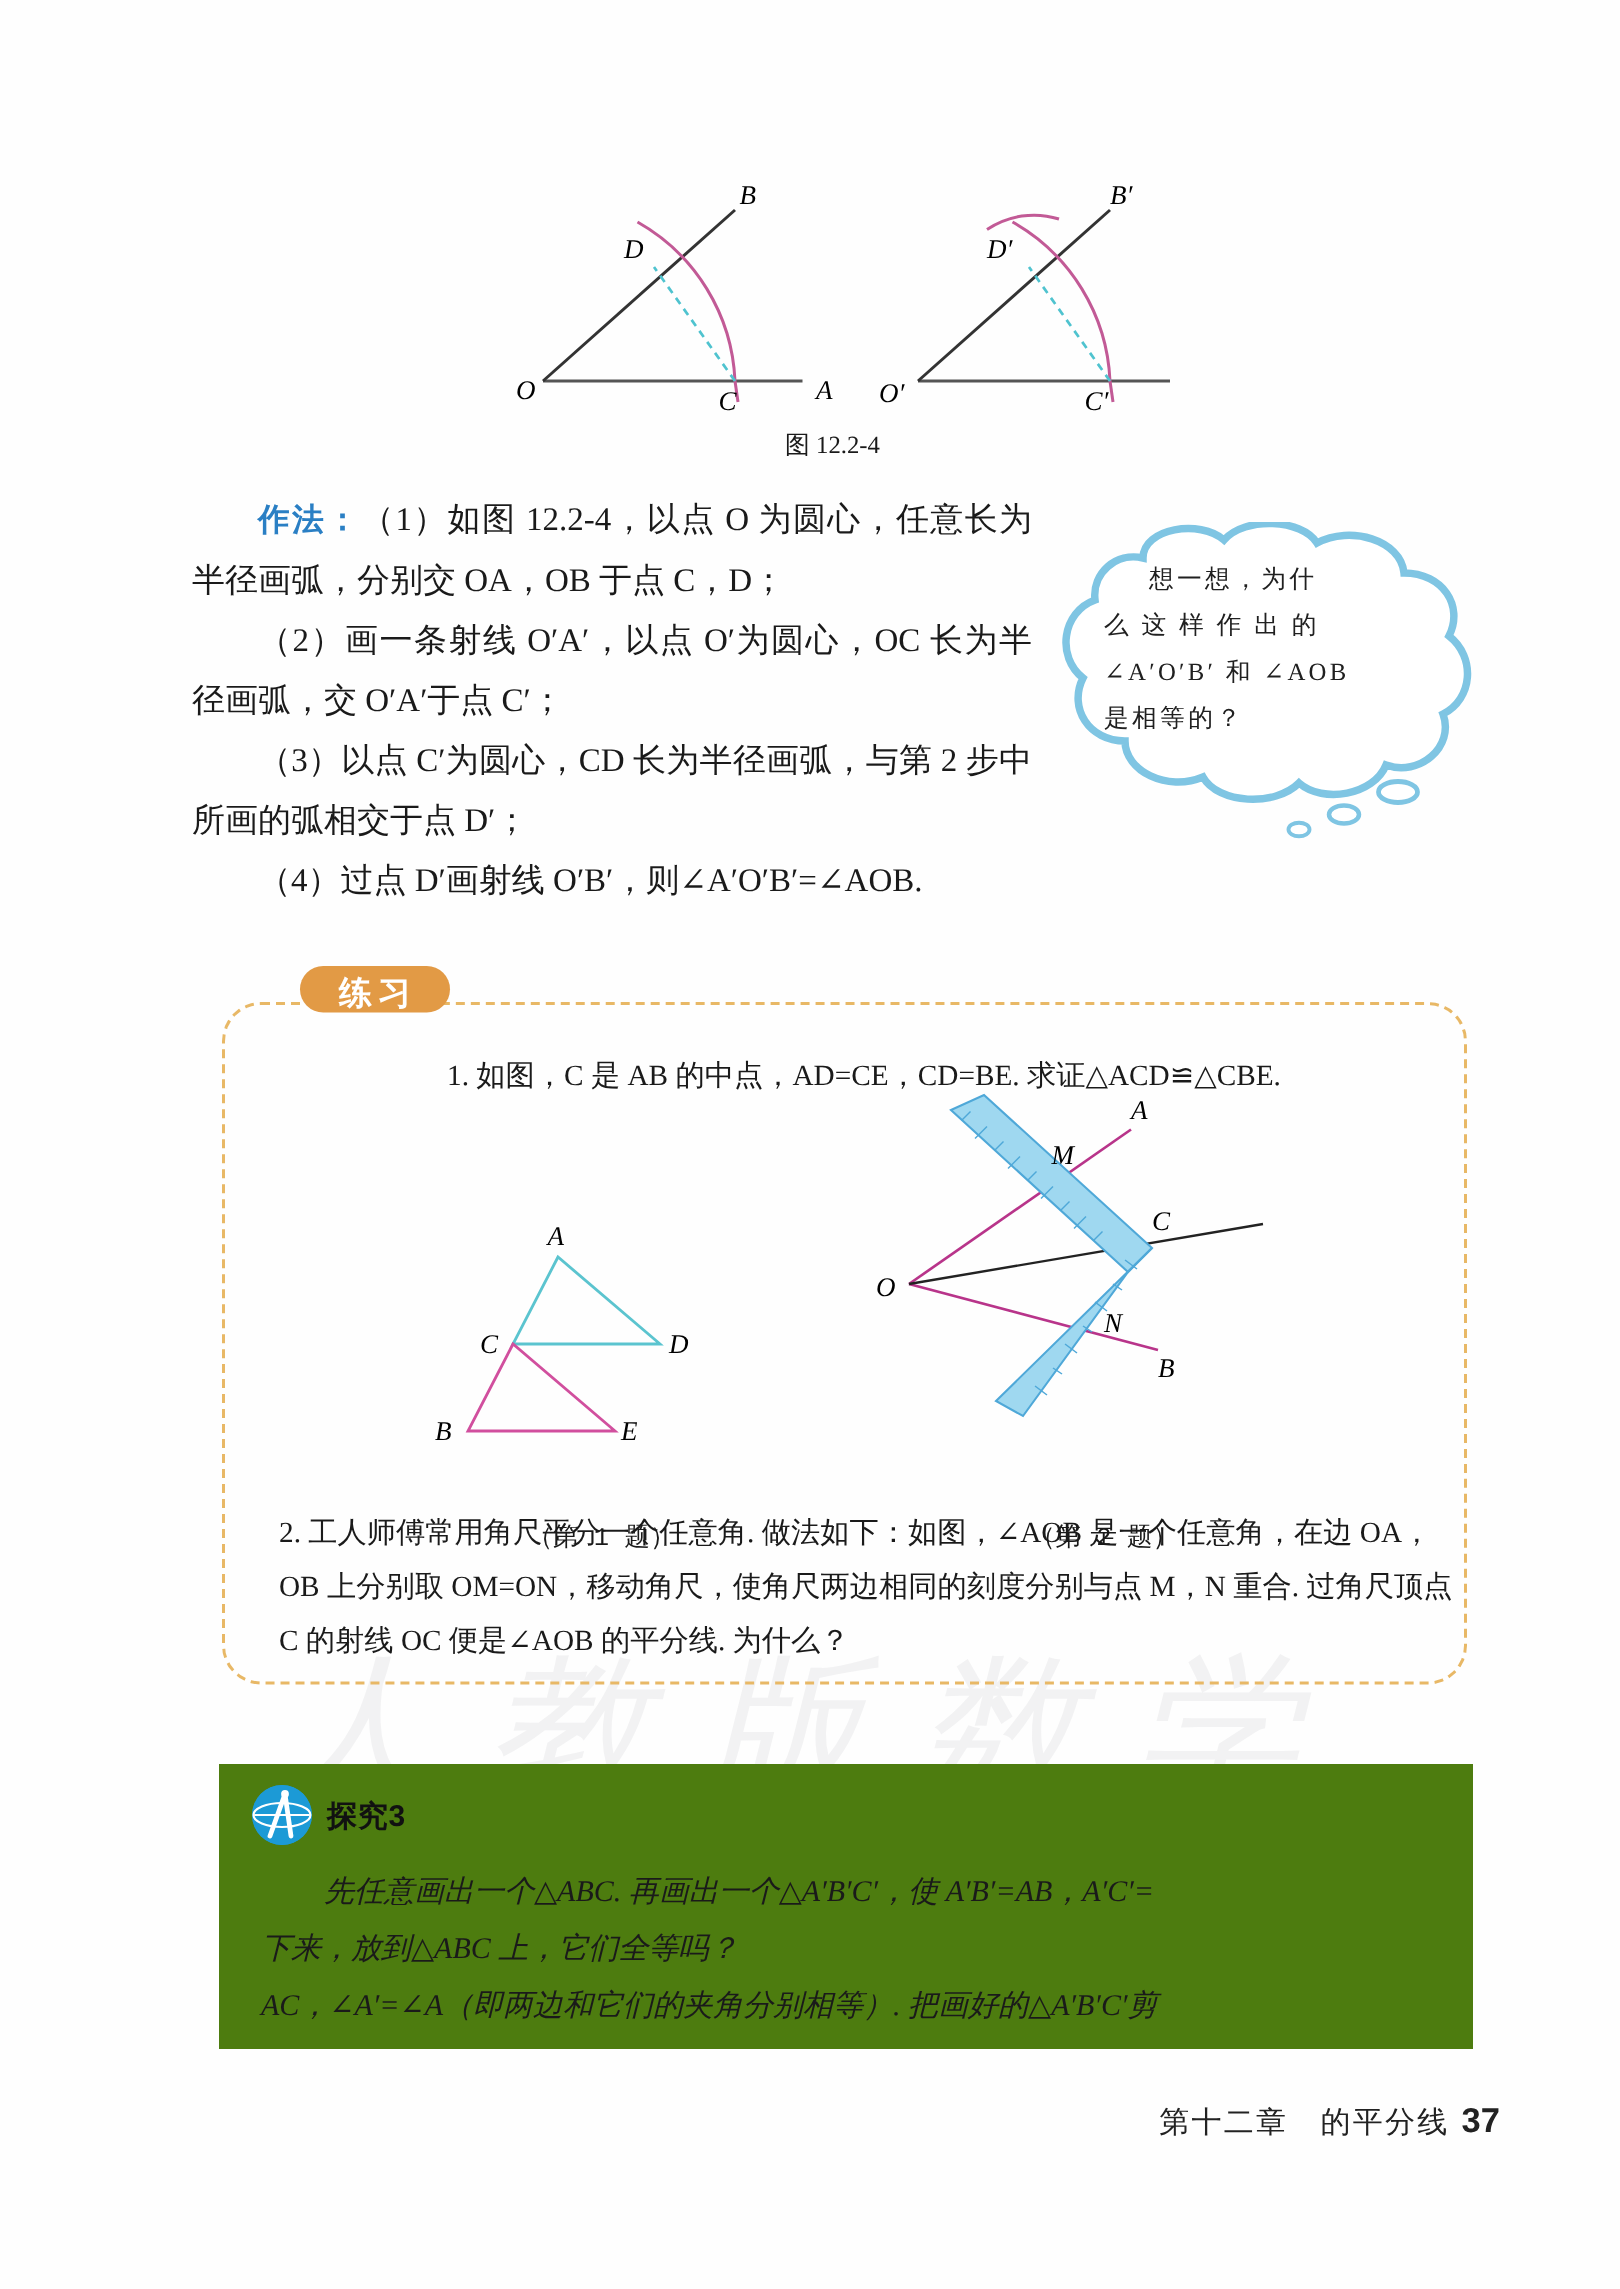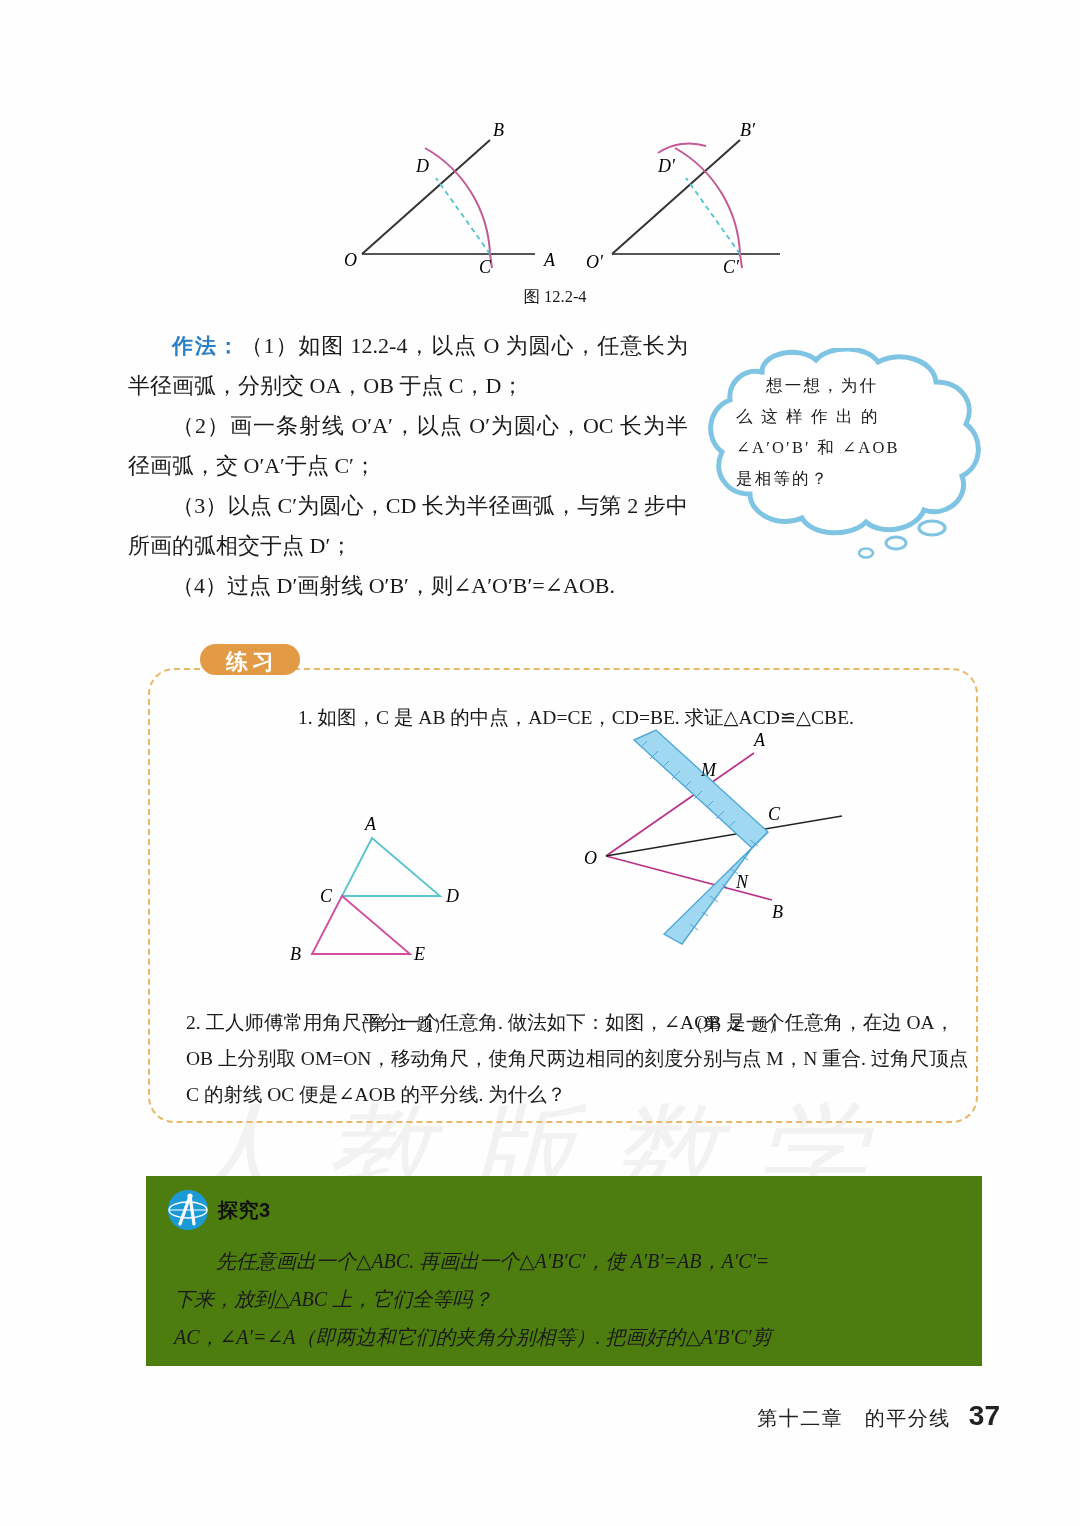--- a/index.html
+++ b/index.html
@@ -200,22 +200,22 @@
     width: 1000px;
     text-align: right;
     font-family: "Liberation Serif", "DejaVu Serif", serif;
     font-size: 20px;
     color: #222;
     letter-spacing: 1.5px;
   }
   .footer .pg {
     font-family: "Liberation Sans", sans-serif;
     font-weight: bold;
-    font-size: 28px;
-    margin-left: 18px;
+    font-size: 23px;
+    margin-left: 8px;
     letter-spacing: 0;
   }
   .nowrap { white-space: nowrap; }
 </style>
 </head>
 <body>
 
 <div class="page">
 
   <div class="watermark">人教版数学</div>

